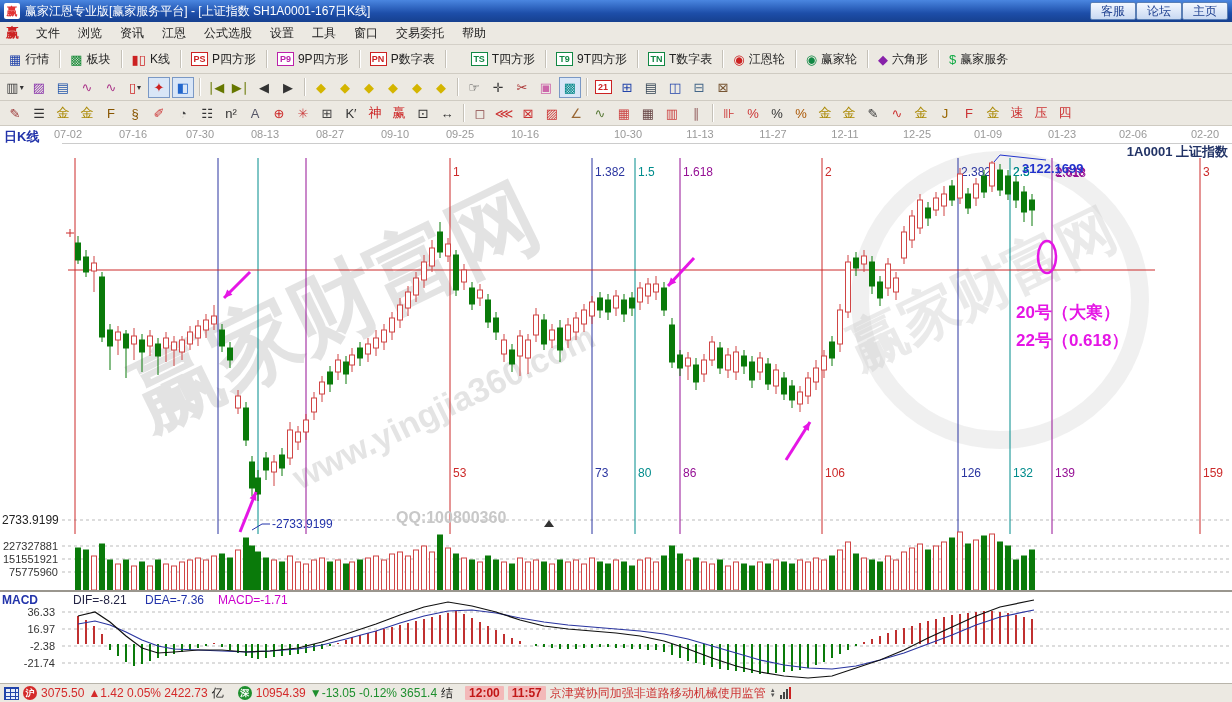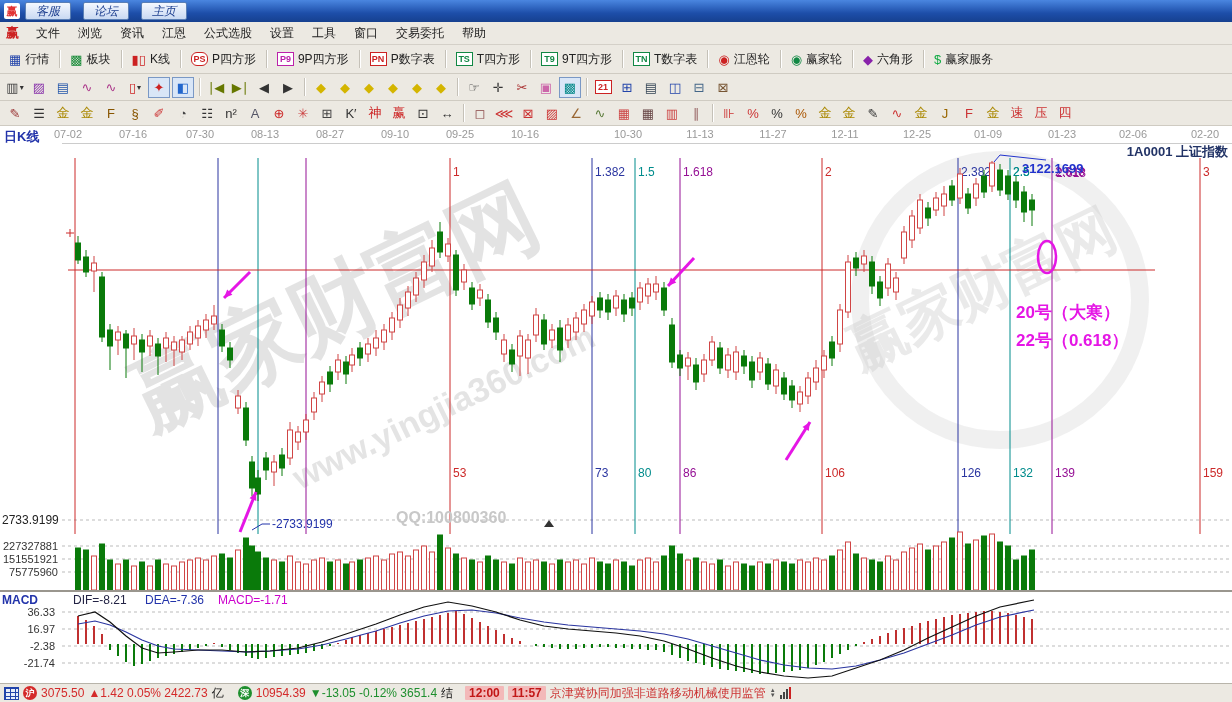--- a/index.html
+++ b/index.html
@@ -11,21 +11,21 @@
   }
   
   .titlebar{
     height:22px; display:flex; align-items:center; padding:0 4px;
     background:linear-gradient(#4a86e0,#1d4ea9 60%,#16408f);
     color:#fff; font-size:12px;
   }
   .app-logo{ color:#e23333; background:#fff; font-weight:bold; width:16px;height:16px;
     display:inline-flex;align-items:center;justify-content:center; margin-right:5px; font-size:11px; border-radius:2px;}
   .title-text{ flex:1; white-space:nowrap; overflow:hidden; }
-  .title-buttons{ display:flex; gap:12px;font-style:italic; }
+  .title-buttons{ display:flex; gap:0; }
   .tbtn{
     background:linear-gradient(#f4f8ff,#c9d9f2);
     border:1px solid #5a7fb5; color:#1d3f8f; font-size:12px;
     padding:1px 10px; border-radius:2px; line-height:14px;
   }
   
   .menubar{ height:23px; display:flex; align-items:center; background:#ECE9E2;
     border-bottom:1px solid #d4d0c8; padding:0 4px; }
   .menu-logo{ color:#cc2222; font-weight:bold; margin:0 8px 0 2px; font-size:13px;}
   .menu-item{ padding:0 9px; white-space:nowrap; }
@@ -66,20 +66,21 @@
   .sb-news{ color:#cc3333; }
   .sb-spin{ display:inline-flex; flex-direction:column; font-size:6px; color:#555; line-height:5px;}
   .sb-signal{ display:inline-flex; align-items:flex-end; gap:1px; height:12px;}
   .sb-signal i{ width:2px; background:#444; display:block;}
 </style>
 </head>
 <body>
 
 <div class="titlebar">
   <span class="app-logo">赢</span>
+  <span class="title-text">赢家江恩专业版[赢家服务平台] - [上证指数  SH1A0001-167日K线]</span>
   <div class="title-buttons" id="title-buttons">
       <span class="tbtn">客服</span>
       <span class="tbtn">论坛</span>
       <span class="tbtn">主页</span>
     </div>
 </div>
 
 <div class="menubar">
   <span class="menu-logo">赢</span>
   <div id="menu-items" style="display:flex;">
@@ -106,36 +107,36 @@
       <span class="tb-ic" style="color: rgb(17, 136, 51);">▩</span>
       <span>板块</span>
     </span>
     <span class="vsep"></span>
     <span class="tb-item">
       <span class="tb-ic" style="color: rgb(204, 34, 34);">▮▯</span>
       <span>K线</span>
     </span>
     <span class="vsep"></span>
     <span class="tb-item">
-      <span class="mini-box" style="color: rgb(204, 34, 34); border-color: rgb(204, 34, 34); border-radius: 6px;">PS</span>
+      <span class="mini-box" style="color: rgb(204, 34, 34); border-color: rgb(204, 34, 34);">PS</span>
       <span>P四方形</span>
     </span>
     <span class="vsep"></span>
     <span class="tb-item">
       <span class="mini-box" style="color: rgb(187, 34, 170); border-color: rgb(187, 34, 170);">P9</span>
       <span>9P四方形</span>
     </span>
     <span class="vsep"></span>
     <span class="tb-item">
       <span class="mini-box" style="color: rgb(204, 34, 34); border-color: rgb(204, 34, 34);">PN</span>
       <span>P数字表</span>
     </span>
     <span class="vsep"></span>
     <span class="tb-item">
-      <span class="mini-box" style="color: rgb(17, 136, 68); border-color: rgb(17, 136, 68);">TS</span>
+      <span class="mini-box" style="color: rgb(17, 136, 68); border-color: rgb(17, 136, 68); margin-left: 15px;">TS</span>
       <span>T四方形</span>
     </span>
     <span class="vsep"></span>
     <span class="tb-item">
       <span class="mini-box" style="color: rgb(17, 136, 68); border-color: rgb(17, 136, 68); text-align: center;">T9</span>
       <span>9T四方形</span>
     </span>
     <span class="vsep"></span>
     <span class="tb-item">
       <span class="mini-box" style="color: rgb(17, 136, 68); border-color: rgb(17, 136, 68);">TN</span>

